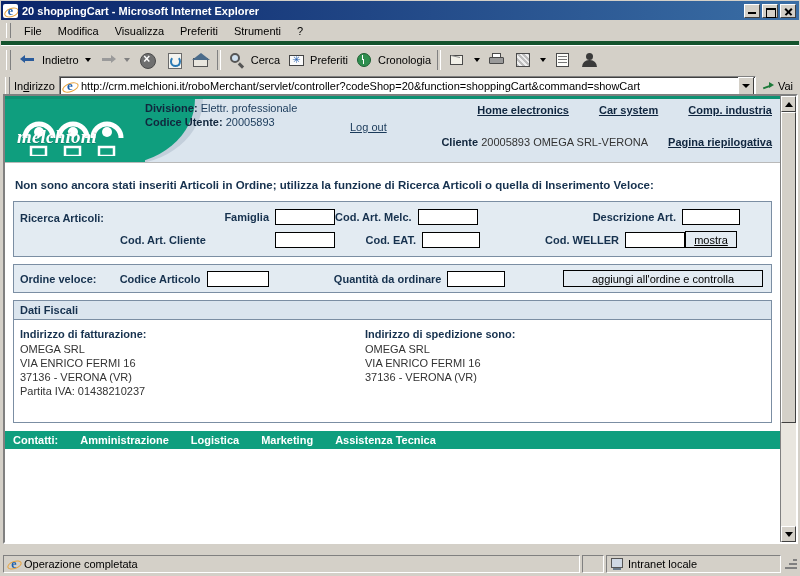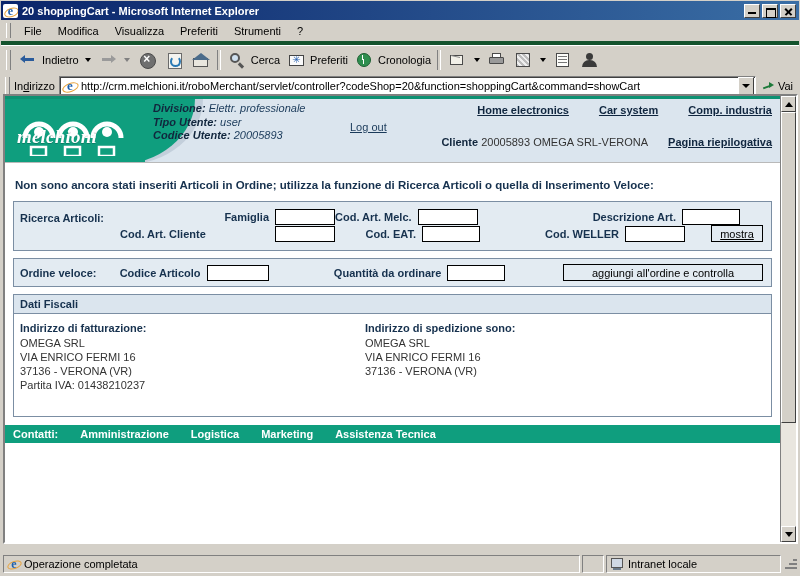--- a/index.html
+++ b/index.html
@@ -204,21 +204,21 @@
   .logo-shadow::before{
     content:"";position:absolute;left:-80px;top:-66px;width:160px;height:132px;
     border-radius:50%;background:#c3cfdb;
   }
   .logo-mark{position:absolute;left:14px;top:12px;width:112px;height:48px;z-index:5;}
   .logo-word{
     position:absolute;left:12px;top:30px;z-index:6;color:#fff;
     font-family:"Liberation Serif",serif;font-style:italic;font-weight:bold;
     font-size:19px;letter-spacing:0.2px;text-shadow:0 1px 0 rgba(0,0,0,.2);
   }
-  .hdr-info{position:absolute;left:148px;top:6px;z-index:7;font-style:italic;}
+  .hdr-info{position:absolute;left:140px;top:6px;z-index:7;}
   .hdr-info div{font-size:11px;color:#1a3a5a;line-height:13.5px;white-space:nowrap;}
   .hdr-info b{color:#11263d;}
   .logout{position:absolute;left:345px;top:25px;z-index:7;
     font-size:11px;color:#1a3a5a;text-decoration:underline;cursor:pointer;}
   .topnav{position:absolute;right:8px;top:8px;z-index:7;display:flex;gap:30px;}
   .topnav a{font-size:11px;font-weight:bold;color:#10263f;text-decoration:underline;cursor:pointer;white-space:nowrap;}
   .cliente-row{position:absolute;right:8px;top:40px;z-index:7;display:flex;align-items:baseline;gap:20px;}
   .cliente-row .c-txt{font-size:11px;color:#333;white-space:nowrap;}
   .cliente-row .c-txt b{color:#11263d;}
   .cliente-row a{font-size:11px;font-weight:bold;color:#10263f;text-decoration:underline;cursor:pointer;white-space:nowrap;}
@@ -227,21 +227,21 @@
   
   .content{padding:0 8px;}
   .notice{font-size:11.5px;font-weight:bold;color:#16314e;padding:16px 2px 10px 2px;}
 
   .panel{
     border:1px solid #7b8ea3;background:#e3ebf2;margin-bottom:7px;
     box-sizing:border-box;
   }
   .srch-grid{display:grid;grid-template-columns:100px 1fr;padding:7px 6px 8px 6px;}
   .srch-title{font-size:11px;font-weight:bold;color:#16314e;padding-top:3px;}
-  .srch-rows{display:flex;flex-direction:column;}
+  .srch-rows{display:flex;flex-direction:column;gap:6px;}
   .srch-row{display:flex;align-items:center;}
   .fld{display:flex;align-items:center;}
   .fld .lab{font-size:11px;font-weight:bold;color:#16314e;text-align:right;margin-right:6px;white-space:nowrap;}
   input.txt{
     height:16px;background:#fff;border:1px solid #000;box-sizing:border-box;
     font-family:"Liberation Sans",sans-serif;font-size:11px;padding:0 2px;color:#000;
   }
   .w-58{width:58px;}
   .w-60{width:60px;}
   .w-62{width:62px;}
@@ -450,24 +450,20 @@
             <rect x="46" y="39" width="15" height="9"></rect>
             <rect x="80" y="39" width="15" height="9"></rect>
           </g>
         </svg>
         <div class="logo-word">melchioni</div>
 
         <div class="hdr-info">
           <div>
             <b>Divisione:</b>
             <span>Elettr. professionale</span>
-          </div>
-          <div>
-            <b>Tipo Utente:</b>
-            <span>user</span>
           </div>
           <div>
             <b>Codice Utente:</b>
             <span>20005893</span>
           </div>
         </div>
 
         <div class="logout">Log out</div>
 
         <div class="topnav">
@@ -511,21 +507,21 @@
                   <input class="txt w-60" type="text" value="" style="">
                 </div>
                 <div class="fld" style="width:145px;justify-content:flex-end;">
                   <span class="lab">Cod. EAT.</span>
                   <input class="txt w-58" type="text" value="" style="">
                 </div>
                 <div class="fld" style="width:205px;justify-content:flex-end;">
                   <span class="lab">Cod. WELLER</span>
                   <input class="txt w-60" type="text" value="" style="">
                 </div>
-                <div class="fld" style="flex:1 1 auto;justify-content:flex-end;padding-right:2px;text-decoration:underline;">
+                <div class="fld" style="flex:1 1 auto;justify-content:flex-start;padding-right:2px;text-decoration:underline;">
                   <button class="btn btn-mostra">mostra</button>
                 </div>
               </div>
             </div>
           </div>
         </div>
 
         <div class="panel">
           <div class="fast-row">
             <div class="fast-title">Ordine veloce:</div>

